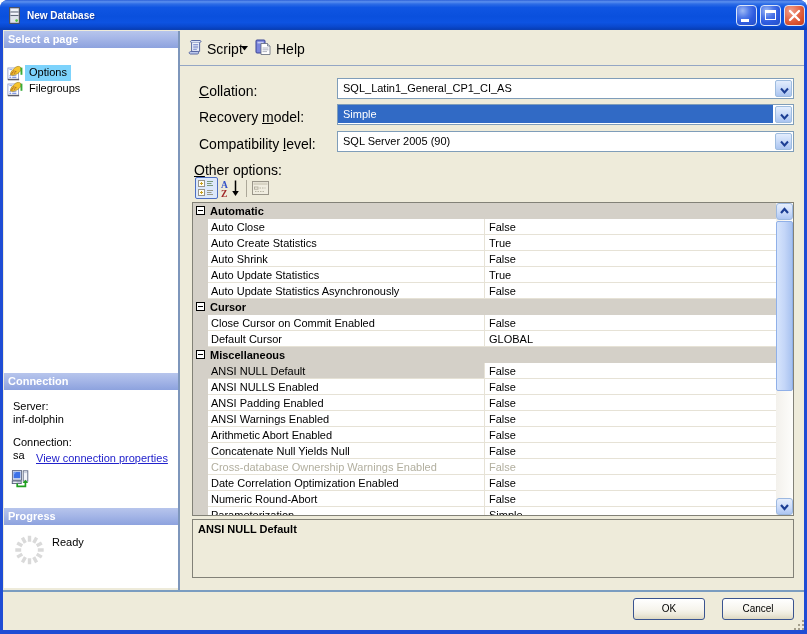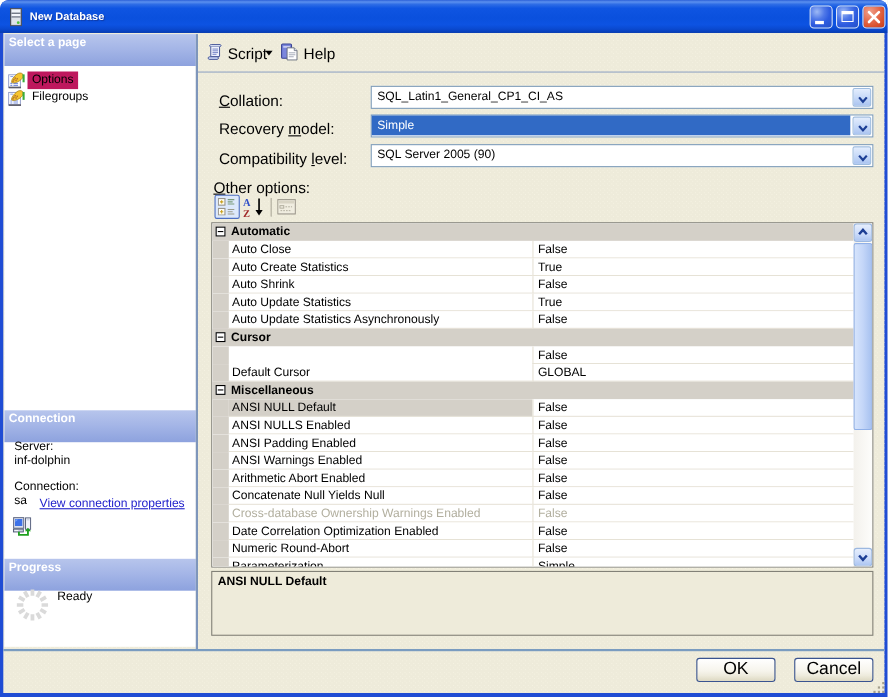--- a/index.html
+++ b/index.html
@@ -6,25 +6,25 @@
 .win{position:relative;width:807px;height:634px;border-radius:8px 8px 0 0;overflow:hidden;background:#1f4cd4}
 .abs{position:absolute}
 .tbar{position:absolute;left:0;top:0;width:807px;height:30px;
 background:linear-gradient(180deg,#2c61d8 0%,#5b90ef 6%,#2e6de6 13%,#0f55e2 25%,#0a50dd 55%,#0d53e2 75%,#0a49cf 88%,#0740bc 96%,#0d3fae 100%);}
 .ttext{position:absolute;left:27px;top:9px;color:#fff;font-size:10px;line-height:13px;font-weight:bold;letter-spacing:0;text-shadow:1px 1px 1px #1038a0}
 .cbtn{position:absolute;top:5px;width:21px;height:21px;border-radius:4px;border:1px solid #dce6f8}
 .bmin,.bmax{background:radial-gradient(circle at 30% 25%,#9db9f5 0%,#5079e8 35%,#2e5ce0 60%,#2450c8 100%)}
 .bclose{background:radial-gradient(circle at 30% 25%,#f0a08c 0%,#e4694a 45%,#d9512e 70%,#c23d1d 100%)}
 .client{position:absolute;left:3px;top:30px;width:801px;height:600px;background:#eeebda;background-image:radial-gradient(circle 1px at 1px 1px, #f6f3e3 60%, rgba(0,0,0,0) 61%),radial-gradient(circle 1px at 3px 3px, #f6f3e3 60%, rgba(0,0,0,0) 61%);background-size:4px 4px}
 .lwhite{position:absolute;left:4px;top:31px;width:174px;height:557px;background:#fff}
-.phead{position:absolute;left:4px;width:174px;height:29px;background:linear-gradient(180deg,#b7c5ec 0%,#a5b6e7 45%,#8da2de 100%);color:#fff;font-size:11px;font-weight:bold;line-height:17px;padding-left:4px}
+.phead{position:absolute;left:4px;width:174px;height:17px;background:linear-gradient(180deg,#b7c5ec 0%,#a5b6e7 45%,#8da2de 100%);color:#fff;font-size:11px;font-weight:bold;line-height:17px;padding-left:4px}
 .titem{position:absolute;left:4px;width:174px;height:16px;font-size:11px;line-height:16px;color:#000}
 .titem .lbl{position:absolute;left:21px;top:0;height:16px;line-height:15px;padding:0 4px}
 .titem svg{position:absolute;left:3px;top:0}
-.sel .lbl{background:#be185d}
+.sel .lbl{background:#7dd3fc}
 .ctext{position:absolute;left:13px;font-size:11px;color:#000}
 .link{position:absolute;left:36px;top:452px;font-size:11px;color:#2222cc;text-decoration:underline}
 .vdiv{position:absolute;left:178px;top:31px;width:2px;height:559px;background:#7e96bb}
 .hline{position:absolute;left:3px;top:590px;width:801px;height:2px;background:#7a9cc0}
 .tooldiv{position:absolute;left:180px;top:65px;width:624px;height:1px;background:#94a6c4}
 .tlabel{position:absolute;font-size:14px;color:#000}
 .combo{position:absolute;left:337px;width:457px;height:21px;background:#fff;border:1px solid #7f9db9;font-size:11px;line-height:19px;color:#000}
 .combo .tx{position:absolute;left:5px;top:0;right:18px;height:19px;line-height:19px;white-space:nowrap;overflow:hidden}
 .combo .seltx{left:0;top:0;height:18px;line-height:18px;padding-left:5px;background:#316ac5;color:#fff}
 .cab{position:absolute;right:1px;top:1px;bottom:1px;width:17px;border:1px solid #9ebcdf;border-radius:2px;
@@ -38,21 +38,21 @@
 .gcat{position:relative;width:583px;height:16px;background:#d4d0c8;font-size:11px;font-weight:bold;line-height:16px}
 .gcat .ctx{position:absolute;left:17px;top:0}
 .gcat .pm{position:absolute;left:3px;top:3px;width:9px;height:9px;border:1px solid #000;background:#fff}.gcat .pm::after{content:"";position:absolute;left:1px;top:3px;width:5px;height:1px;background:#000}
 .gray .lab,.gray .val{color:#b2af9f}
 .selrow .lab{background:#d4d0c8}
 .sbar{position:absolute;left:583px;top:0;width:17px;height:312px;background:linear-gradient(90deg,#f3f1ec,#fdfdfb)}
 .sbtn{position:absolute;left:0;width:17px;height:17px;border:1px solid #9cb8e0;border-radius:3px;background:linear-gradient(180deg,#e6eefc 0%,#ccdcfa 55%,#adc6f2 100%)}
 .sthumb{position:absolute;left:0px;top:18px;width:17px;height:170px;border:1px solid #90b0e8;border-radius:2px;background:linear-gradient(90deg,#d6e4fc 0%,#c4d6f8 50%,#a8c2f0 100%)}
 .desc{position:absolute;left:192px;top:519px;width:602px;height:59px;border:1px solid #828177;background:#eeebda}
 .desc b{position:absolute;left:5px;top:3px;font-size:11px}
-.xpbtn{position:absolute;top:598px;width:72px;height:22px;border:1px solid #3a5490;border-radius:3px;background:linear-gradient(180deg,#fff 0%,#f6f4ec 55%,#eeebdd 75%,#ddd8c2 100%);font-size:16px;text-align:center;line-height:20px;color:#000}
+.xpbtn{position:absolute;top:598px;width:72px;height:22px;border:1px solid #3a5490;border-radius:3px;background:linear-gradient(180deg,#fff 0%,#f6f4ec 55%,#eeebdd 75%,#ddd8c2 100%);font-size:10px;text-align:center;line-height:20px;color:#000}
 .minibtn{position:absolute;border:1px solid #4d6fc3;border-radius:2px;background:#dce8fb}
 u{text-decoration:underline}
 </style></head>
 <body>
 <div class="win">
   <div class="tbar"></div>
   <svg class="abs" style="left:9px;top:7px" width="11" height="17" viewBox="0 0 11 17">
     <rect x="0.6" y="0.6" width="9.8" height="15.8" fill="#b8bcc8" stroke="#4a4e5a"></rect>
     <rect x="1.6" y="1.8" width="7.8" height="2.6" fill="#f0f4fa"></rect>
     <rect x="1.6" y="4.6" width="7.8" height="0.9" fill="#586070"></rect>
@@ -244,20 +244,21 @@
         <div class="ind"></div>
         <div class="lab">Auto Update Statistics Asynchronously</div>
         <div class="val">False</div>
       </div>
     <div class="gcat">
         <span class="pm"></span>
         <span class="ctx">Cursor</span>
       </div>
     <div class="grow">
         <div class="ind"></div>
+        <div class="lab">Close Cursor on Commit Enabled</div>
         <div class="val">False</div>
       </div>
     <div class="grow">
         <div class="ind"></div>
         <div class="lab">Default Cursor</div>
         <div class="val">GLOBAL</div>
       </div>
     <div class="gcat">
         <span class="pm"></span>
         <span class="ctx">Miscellaneous</span>

